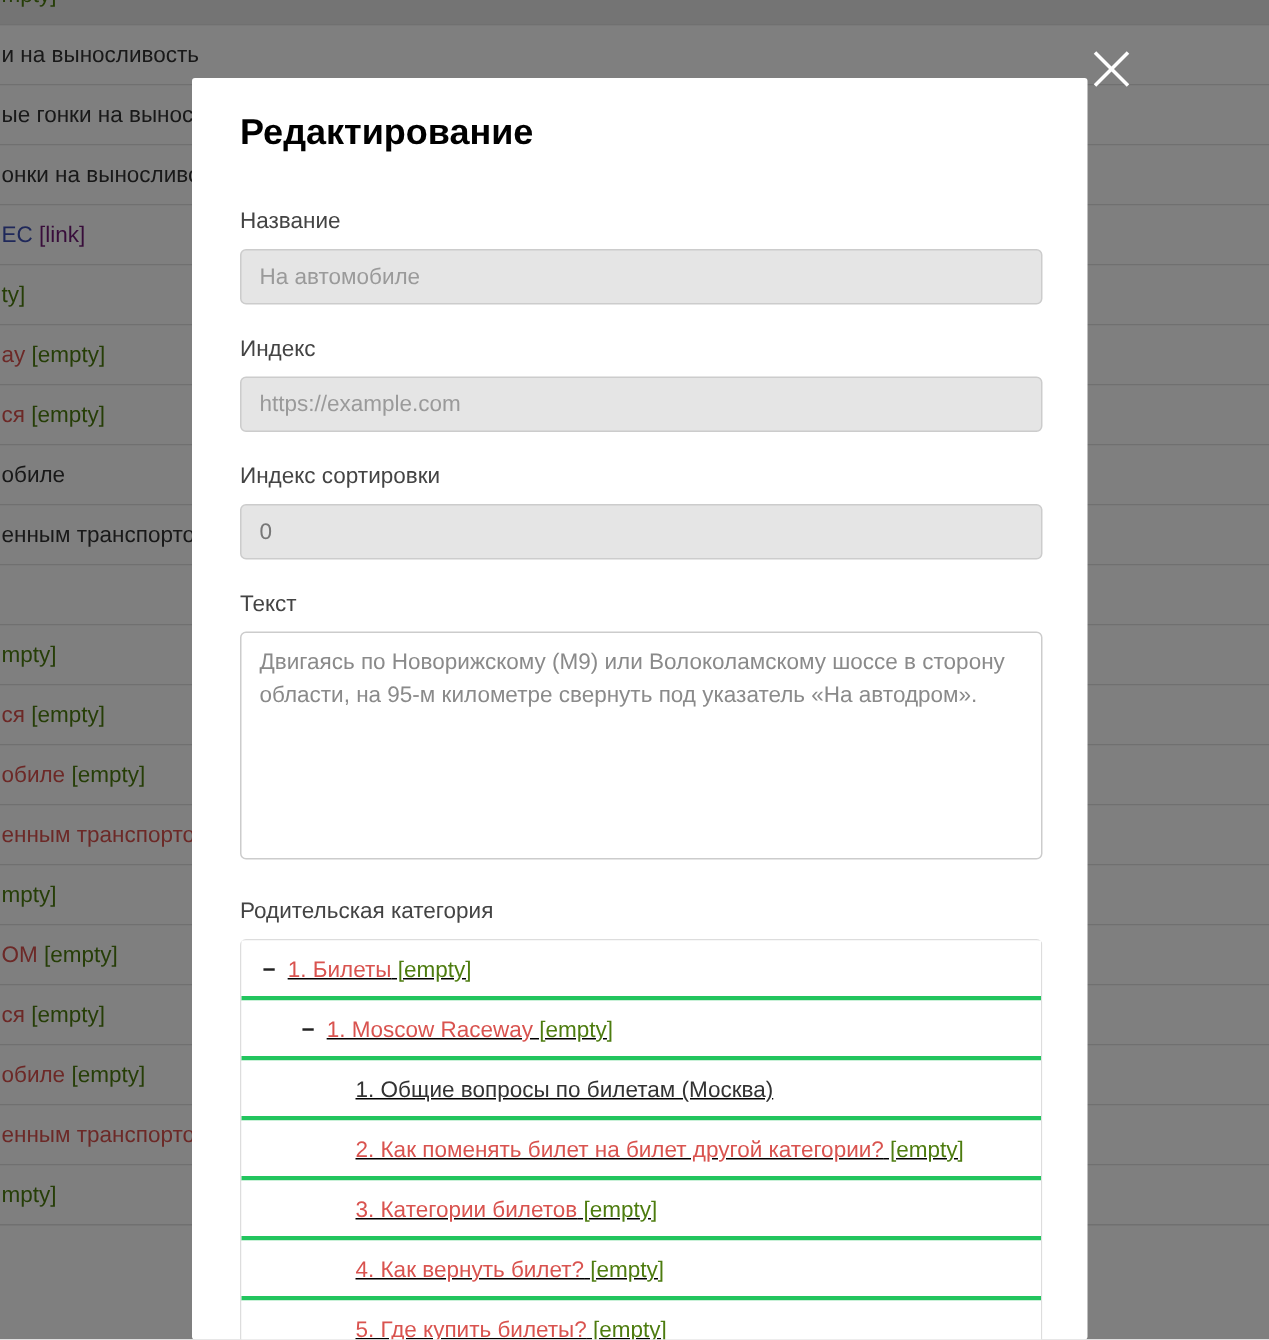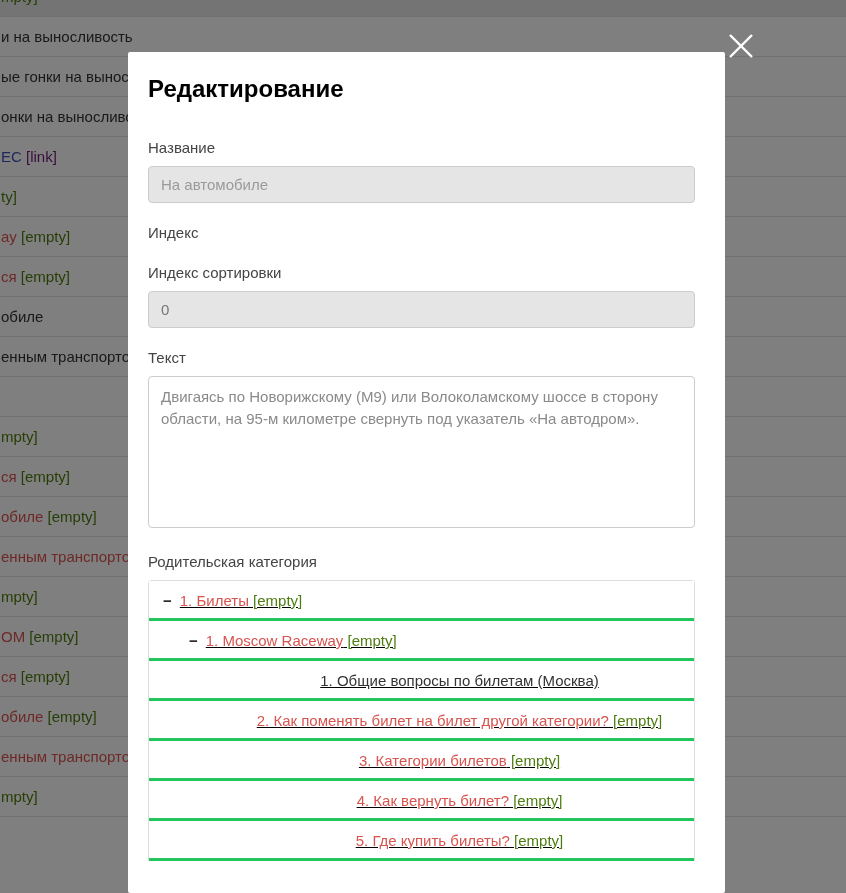--- a/index.html
+++ b/index.html
@@ -52,21 +52,21 @@
     padding: 0;
   }
   
   .modal {
     position: absolute;
     left: 128px; top: 52px;
     width: 597px; height: 841px;
     background: #ffffff;
     z-index: 2;
     border-radius: 2px;
-    padding: 22px 30px 0 20px;
+    padding: 22px 30px 0 32px;
     overflow: hidden;
   }
   .modal-title {
     font-size: 24px;
     font-weight: 700;
     color: #000000;
     line-height: 30px;
   }
   .field { margin-top: 20px; }
   .field-label {
@@ -115,21 +115,21 @@
     border-bottom: 3px solid #22c55e;
     font-size: 15px;
     white-space: nowrap;
     overflow: hidden;
     cursor: pointer;
     background: #ffffff;
     text-decoration: underline;
   }
   .lvl0 { padding-left: 14px; }
   .lvl1 { padding-left: 40px; }
-  .lvl2 { padding-left: 76px; text-align: center; }
+  .lvl2 { padding-left: 76px; }
   .minus {
     font-weight: 700;
     color: #222222;
     margin-right: 8px;
     display: inline-block;
   }
 </style>
 </head>
 <body>
 
@@ -191,20 +191,21 @@
 <div class="modal">
   <div class="modal-title">Редактирование</div>
 
   <div class="field" style="margin-top:34px;">
     <label class="field-label">Название</label>
     <input class="text-input" type="text" placeholder="На автомобиле" style="">
   </div>
 
   <div class="field">
     <label class="field-label">Индекс</label>
+    <input class="text-input" type="text" placeholder="https://example.com" style="">
   </div>
 
   <div class="field">
     <label class="field-label">Индекс сортировки</label>
     <input class="text-input" type="text" value="0" style="">
   </div>
 
   <div class="field">
     <label class="field-label">Текст</label>
     <textarea class="textarea-input" style="">Двигаясь по Новорижскому (М9) или Волоколамскому шоссе в сторону области, на 95-м километре свернуть под указатель «На автодром».</textarea>

